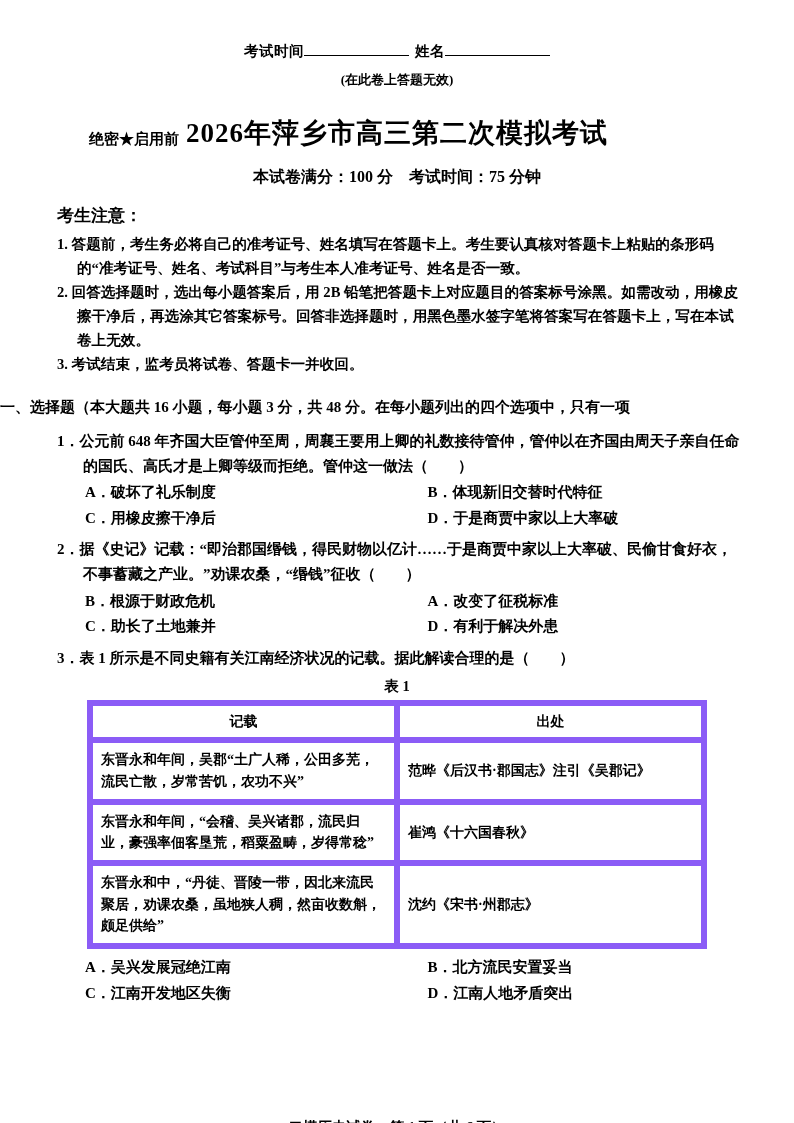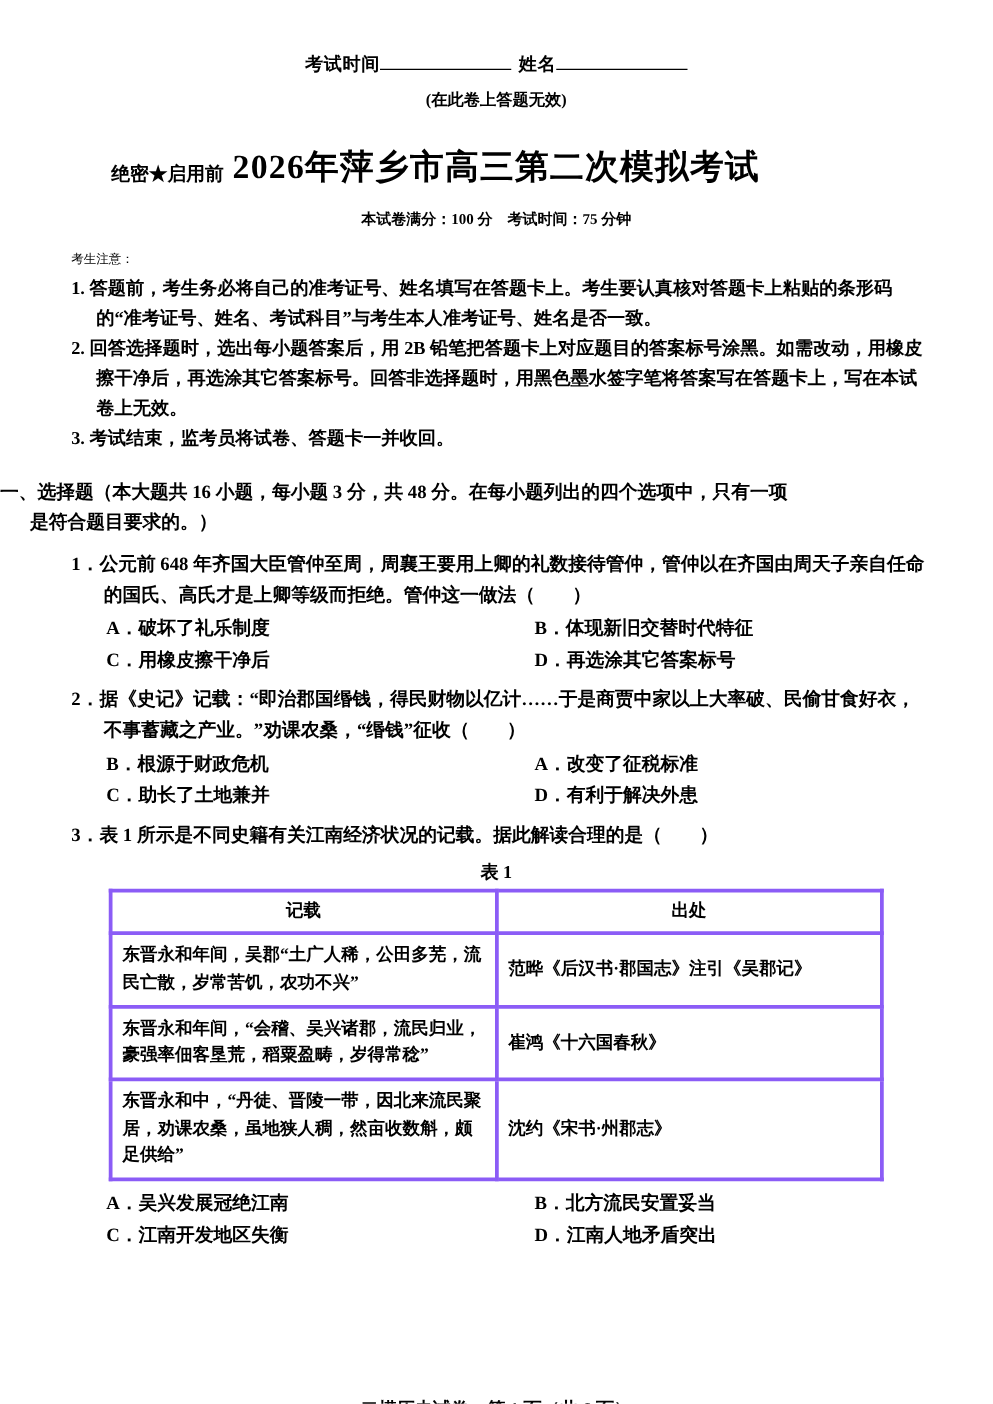--- a/index.html
+++ b/index.html
@@ -57,27 +57,27 @@
   }
   .subject {
     text-align: center;
     font-size: 22px;
     font-weight: bold;
     margin-top: 14px;
     letter-spacing: 10px;
   }
   .scoreline {
     text-align: center;
-    font-size: 12px;
+    font-size: 16px;
     font-weight: bold;
     margin-top: 16px;
   }
   .notice-title {
-    font-size: 10px;
-    font-weight: normal;
+    font-size: 17px;
+    font-weight: bold;
     margin-top: 16px;
     margin-left: 57px;
   }
   .notice-list {
     margin: 6px 0 0 0;
     padding: 0;
     list-style: none;
     font-size: 14.6px;
     font-weight: bold;
     line-height: 1.62;
@@ -138,21 +138,21 @@
   }
   table.srctable {
     border-collapse: collapse;
     margin: 4px auto 0 auto;
     width: 620px;
     font-size: 14px;
     font-weight: bold;
     table-layout: fixed;
   }
   table.srctable th, table.srctable td {
-    border: 3px solid #8b5cf6;
+    border: 6px solid #8b5cf6;
     padding: 6px 8px;
     vertical-align: middle;
     line-height: 1.55;
   }
   table.srctable th {
     text-align: center;
     font-weight: bold;
     padding: 5px 8px;
   }
   table.srctable td.rec {
@@ -190,35 +190,34 @@
 
   <div class="notice-title">考生注意：</div>
   <ul class="notice-list">
     <li>1. 答题前，考生务必将自己的准考证号、姓名填写在答题卡上。考生要认真核对答题卡上粘贴的条形码的“准考证号、姓名、考试科目”与考生本人准考证号、姓名是否一致。</li>
     <li>2. 回答选择题时，选出每小题答案后，用 2B 铅笔把答题卡上对应题目的答案标号涂黑。如需改动，用橡皮擦干净后，再选涂其它答案标号。回答非选择题时，用黑色墨水签字笔将答案写在答题卡上，写在本试卷上无效。</li>
     <li>3. 考试结束，监考员将试卷、答题卡一并收回。</li>
   </ul>
 
   <div class="section-head">
     <span>一、选择题（本大题共 16 小题，每小题 3 分，共 48 分。在每小题列出的四个选项中，只有一项</span>
-    <span class="l2">是符合题目要求的。）</span>
   </div>
 
   <div class="qlist">
 
     <div class="q qtext">
       <span>1．</span><span>公元前 648 年齐国大臣管仲至周，周襄王要用上卿的礼数接待管仲，管仲以在齐国由周天子亲自任命的国氏、高氏才是上卿等级而拒绝。管仲这一做法（　　）</span>
     </div>
     <div class="opts">
       <div class="o">A．破坏了礼乐制度</div>
       <div class="o">B．体现新旧交替时代特征</div>
     </div>
     <div class="opts">
       <div class="o">C．用橡皮擦干净后</div>
-      <div class="o">D．再选涂其它答案标号</div>
+      <div class="o">D．于是商贾中家以上大率破</div>
     </div>
 
     <div class="q qtext" style="margin-top:6px;">
       <span>2．</span><span>据《史记》记载：“即治郡国缗钱，得民财物以亿计……于是商贾中家以上大率破、民偷甘食好衣，不事蓄藏之产业。”劝课农桑，“缗钱”征收（　　）</span>
     </div>
     <div class="opts">
       <div class="o">B．根源于财政危机</div>
       <div class="o">A．改变了征税标准</div>
     </div>
     <div class="opts">

